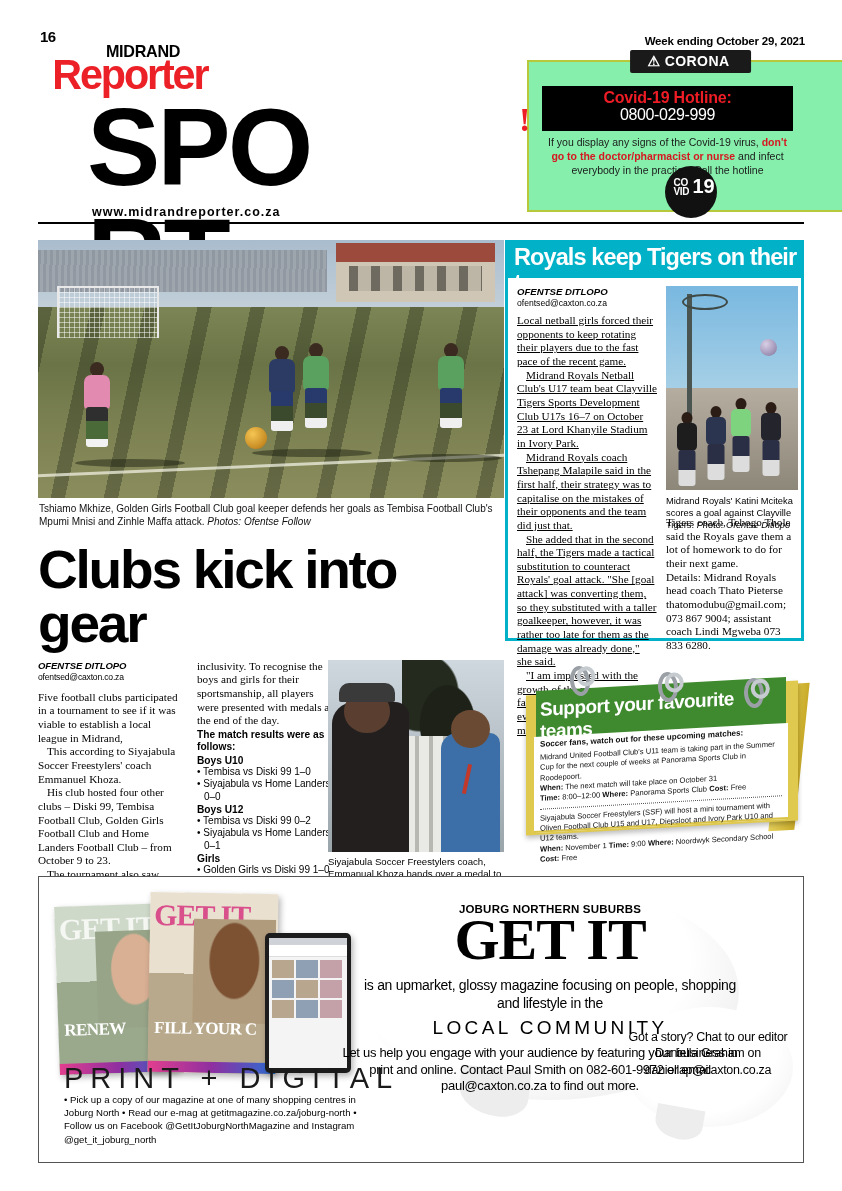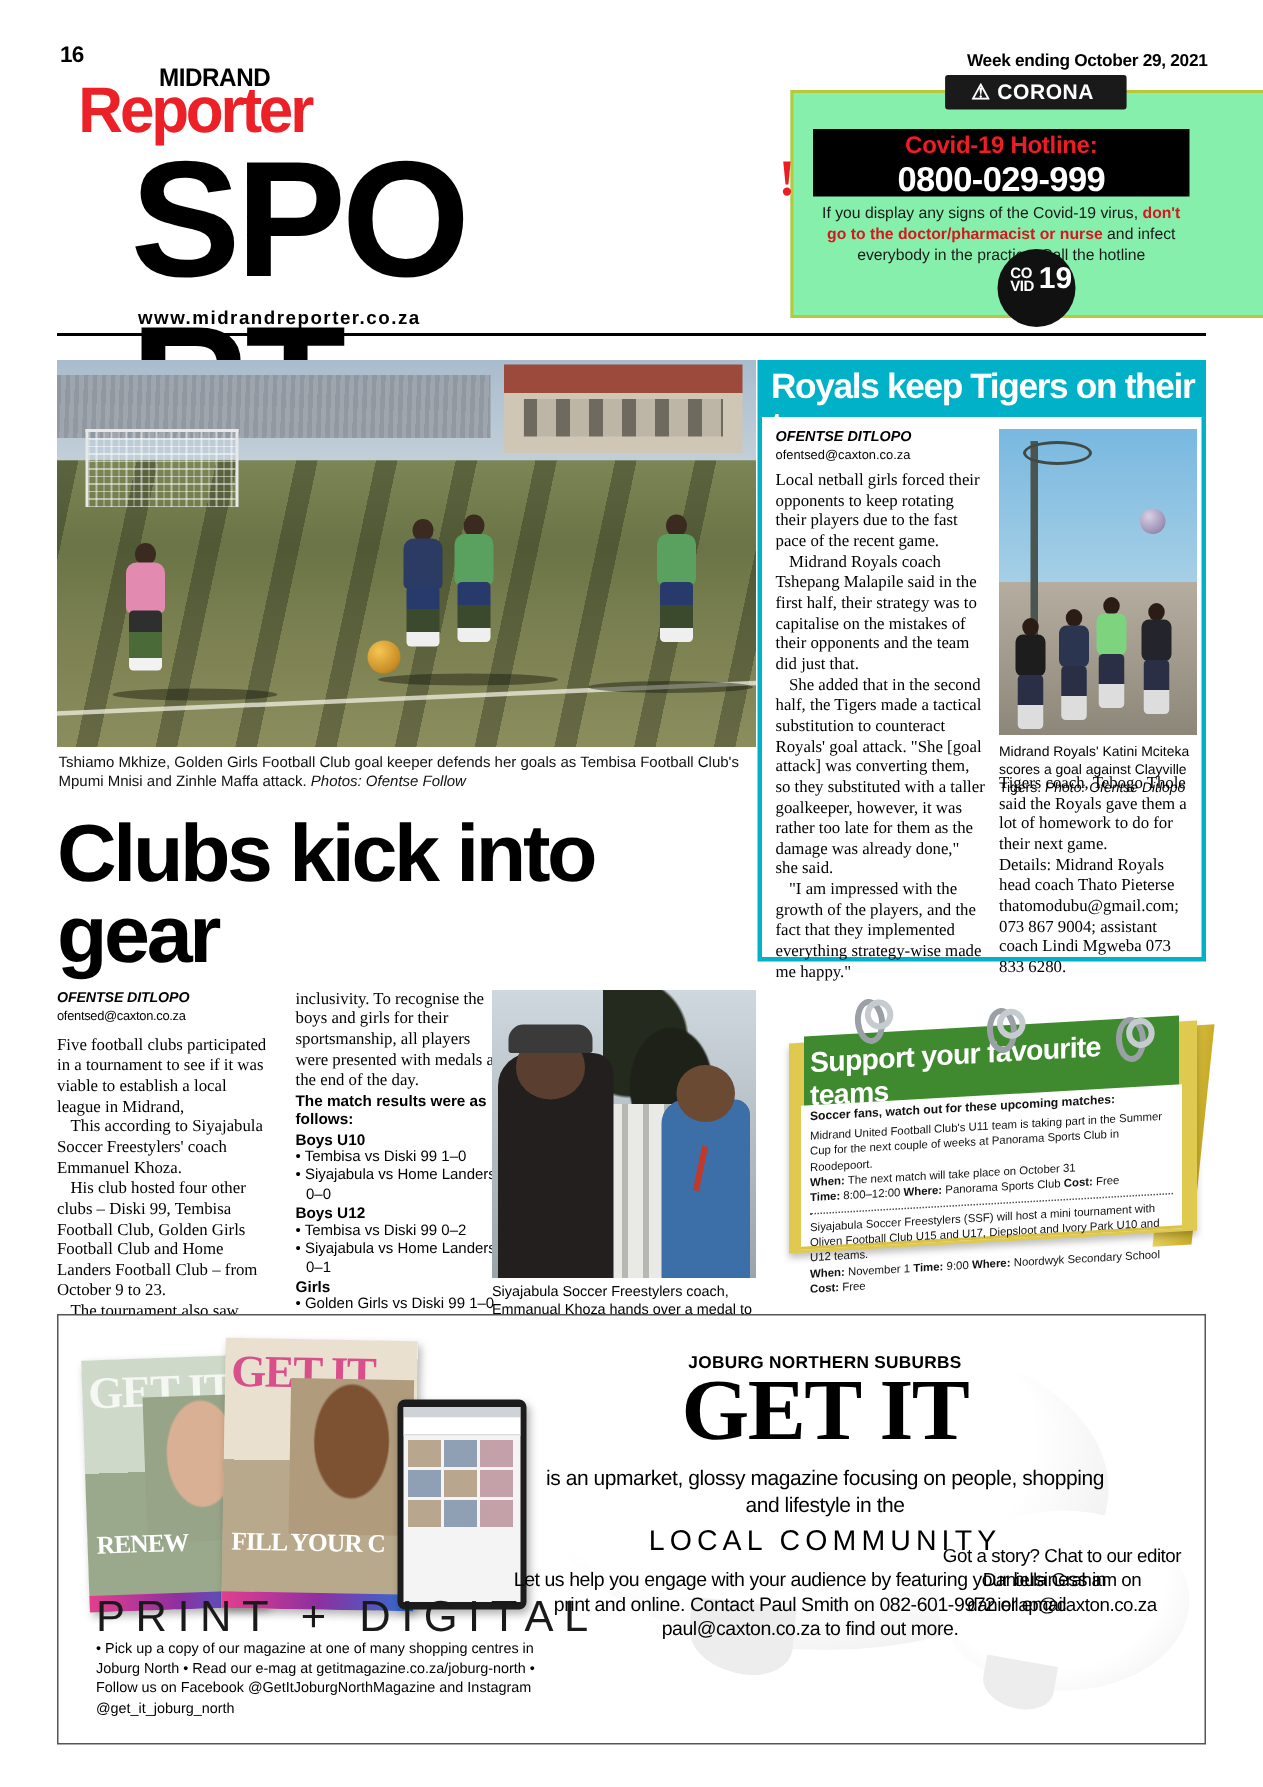--- a/index.html
+++ b/index.html
@@ -50,21 +50,21 @@
     position:absolute; left:50%; top:-12px; transform:translateX(-50%);
     background:#1a1a1a; color:#fff; font-size:14px; font-weight:bold;
     padding:3px 22px 4px 18px; letter-spacing:0.4px; white-space:nowrap;
     border-radius:2px;
   }
   .corona-hotline-bar {
     position:absolute; left:13px; top:24px; width:251px; height:45px;
     background:#000; text-align:center; padding-top:3px;
   }
   .hotline-label { color:#ee1c25; font-size:16px; font-weight:bold; letter-spacing:-0.2px; }
-  .hotline-number { color:#fff; font-size:23px; font-weight:bold; letter-spacing:-0.4px; margin-top:-1px;}
+  .hotline-number { color:#fff; font-size:16px; font-weight:normal; letter-spacing:-0.4px; margin-top:-1px;}
   .corona-text {
     position:absolute; left:16px; top:74px; width:245px;
     font-size:10.5px; line-height:1.33; text-align:center; color:#1a1a1a;
   }
   .corona-text b { color:#d6171f; }
   .bang {
     position:absolute; color:#ee1c25; font-size:34px; font-weight:bold;
     line-height:0.8; font-family:"Liberation Serif", serif;
   }
   .bang.left { left:-10px; top:44px; }
@@ -175,21 +175,21 @@
   .np-pole{position:absolute;left:16%;top:4%;width:5px;height:78%;background:#4a5450;}
   .np-ring{position:absolute;left:12%;top:4%;width:46px;height:16px;border:2px solid #3f4a46;border-radius:50%;}
   .np-ball{position:absolute;right:16%;top:26%;width:17px;height:17px;border-radius:50%;
     background:radial-gradient(circle at 35% 30%, #d8cfe6, #9b8fb2 70%, #6d6188);}
   .npl{position:absolute;bottom:2%;}
   .npl .h{position:absolute;left:50%;transform:translateX(-50%);top:0;width:11px;height:12px;border-radius:50%;background:#2b1d16;}
   .npl .b{position:absolute;left:50%;transform:translateX(-50%);top:11px;width:20px;height:28px;border-radius:5px;}
   .npl .l{position:absolute;left:50%;transform:translateX(-50%);top:38px;width:17px;height:36px;background:linear-gradient(#2b2f45 0 55%,#ddd 55% 100%);border-radius:3px;}
   .np-cap { font-size:9.3px; line-height:1.3; margin-top:5px; }
   .np-cap i { font-style:italic; }
-  .rc-serif { font-family:"Liberation Serif", serif; font-size:11.2px; line-height:1.22; }
+  .rc-serif { font-family:"Liberation Serif", serif; font-size:11.2px; line-height:1.22;text-decoration:underline; }
   .rc-serif p { margin-top:0; }
   .rc-serif p.ind { text-indent:9px; }
   .rc-byline { font-family:"Liberation Sans", sans-serif; font-size:9.6px; font-weight:bold; font-style:italic; }
   .rc-mail { font-family:"Liberation Sans", sans-serif; font-size:8.6px; margin-top:1px; margin-bottom:6px; }
   .royals-bottom-strip { position:absolute; left:158px; top:238px; width:132px; font-family:"Liberation Serif", serif; font-size:11.2px; line-height:1.22;}
   .royals-close { width:299px; height:3px; background:#00b1c8; }
 
   
   #support-box { position:absolute; left:518px; top:660px; width:290px; height:178px; }
   .cal-shadow { position:absolute; left:8px; top:28px; width:272px; height:140px;
@@ -396,20 +396,21 @@
 
 <div id="right-col">
   <div class="royals-head-bar">Royals keep Tigers on their toes</div>
 
   <div class="royals-body">
     <div class="rc-left">
       <div class="rc-byline">OFENTSE DITLOPO</div>
       <div class="rc-mail">ofentsed@caxton.co.za</div>
       <div class="rc-serif">
         <p>Local netball girls forced their opponents to keep rotating their players due to the fast pace of the recent game.</p>
+        <p class="ind">Midrand Royals Netball Club's U17 team beat Clayville Tigers Sports Development Club U17s 16–7 on October 23 at Lord Khanyile Stadium in Ivory Park.</p>
         <p class="ind">Midrand Royals coach Tshepang Malapile said in the first half, their strategy was to capitalise on the mistakes of their opponents and the team did just that.</p>
         <p class="ind">She added that in the second half, the Tigers made a tactical substitution to counteract Royals' goal attack. "She [goal attack] was converting them, so they substituted with a taller goalkeeper, however, it was rather too late for them as the damage was already done," she said.</p>
         <p class="ind">"I am impressed with the growth of the players, and the fact that they implemented everything strategy-wise made me happy."</p>
       </div>
     </div>
 
     <div class="rc-right">
       <div class="np">
         <div class="np-sky"></div>
         <div class="np-ground"></div>

